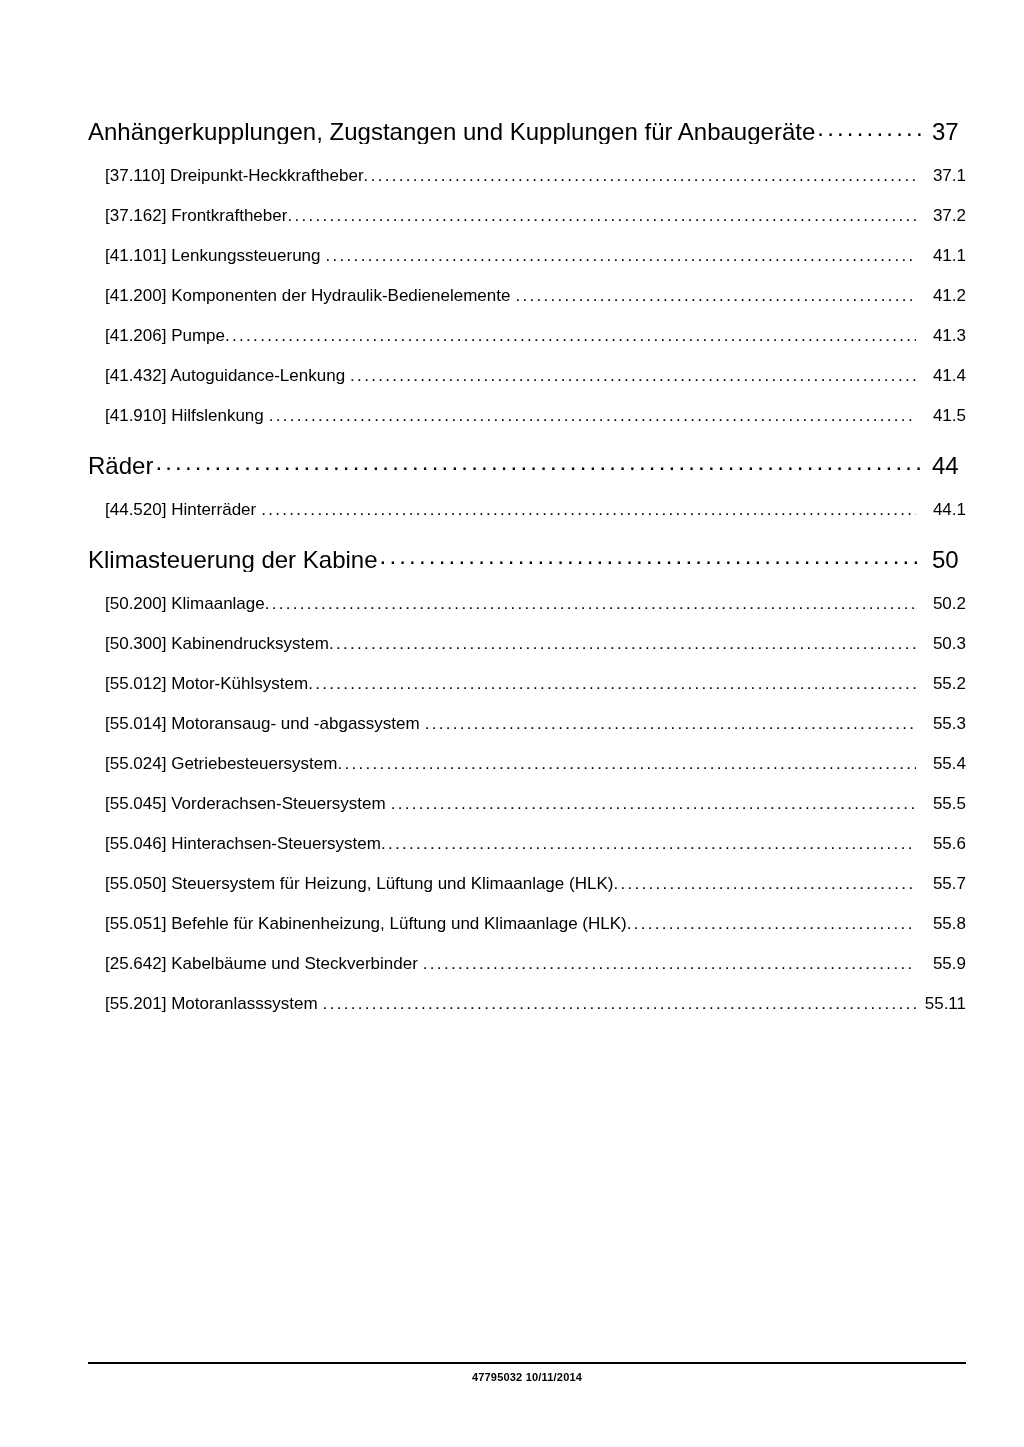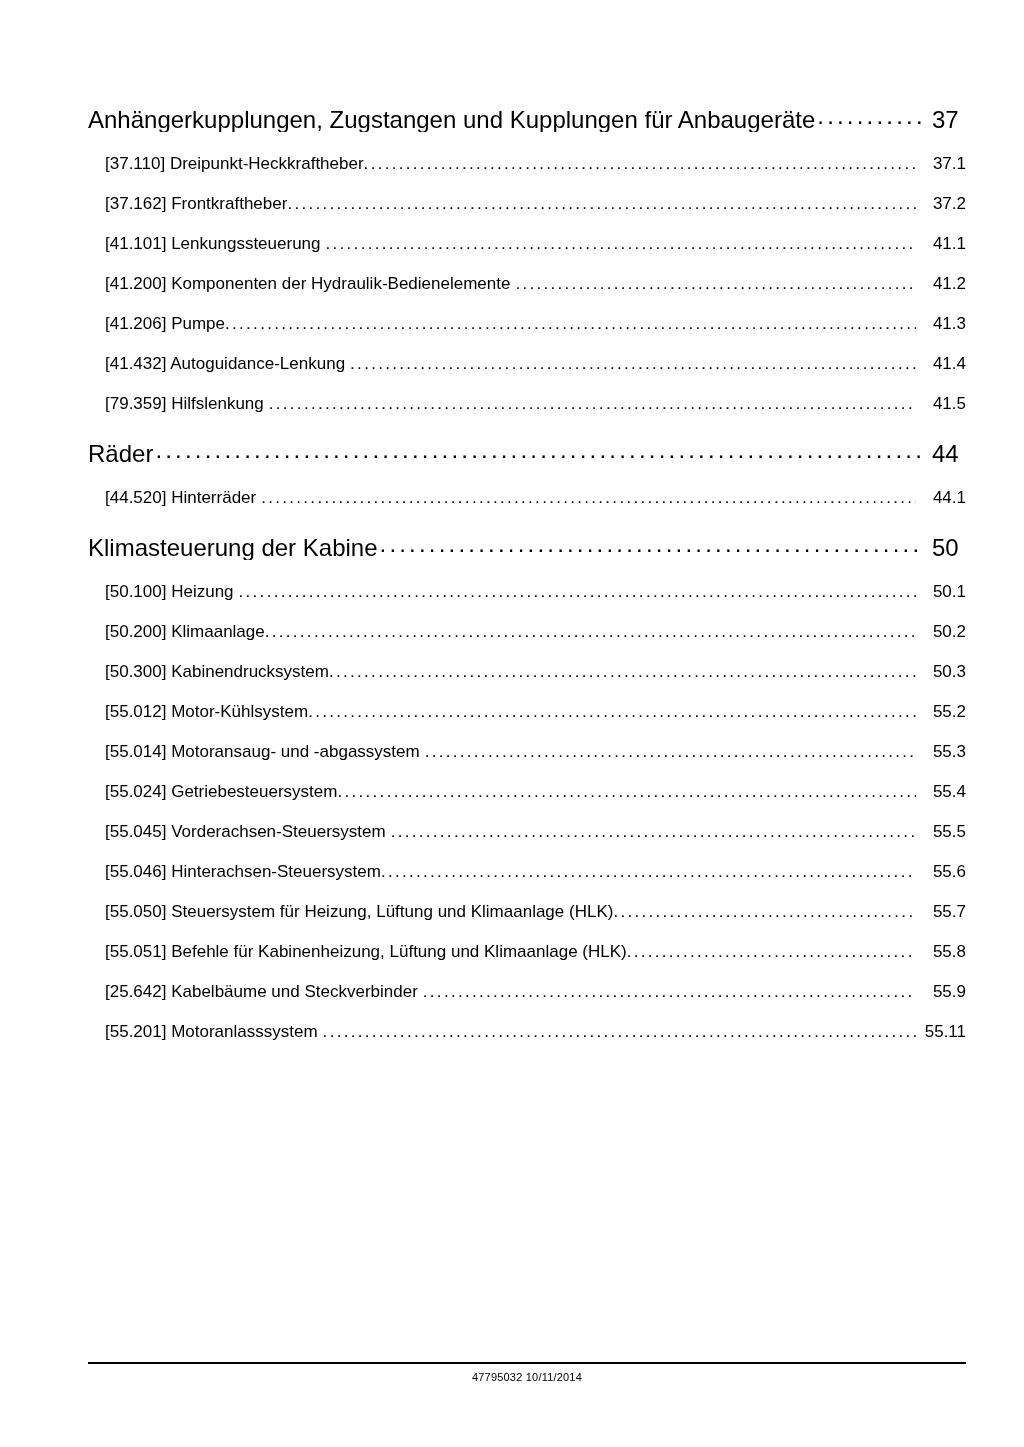--- a/index.html
+++ b/index.html
@@ -36,21 +36,21 @@
     display: flex;
     align-items: baseline;
     width: 100%;
     font-size: 24px;
     line-height: 1.0;
     font-weight: 400;
     margin-top: 26px;
     margin-bottom: 6px;
     white-space: nowrap;
   }
-  .chapter:first-child { margin-top: 0; }
+  .chapter:first-child { margin-top: 12px; }
 
   .chapter .ch-title {
     flex: 0 1 auto;
     overflow: hidden;
     text-overflow: clip;
   }
   .chapter .leader {
     flex: 1 1 auto;
     min-width: 6px;
     position: relative;
@@ -129,20 +129,21 @@
   .footer-rule {
     width: 100%;
     height: 2px;
     background: #000000;
   }
   .footer-text {
     margin-top: 7px;
     text-align: center;
     font-size: 11px;
     letter-spacing: 0.2px;
+    font-weight: bold;
   }
 </style>
 </head>
 <body>
 
 <div class="page">
 
   <div class="toc" id="toc-root">
       <div class="chapter">
         <span class="ch-title">Anhängerkupplungen, Zugstangen und Kupplungen für Anbaugeräte</span>
@@ -173,43 +174,38 @@
         <span class="sec-title">[41.206] Pumpe</span>
         <span class="leader"></span>
         <span class="sec-page">41.3</span>
       </div>
       <div class="section gap-before-leader">
         <span class="sec-title">[41.432] Autoguidance-Lenkung</span>
         <span class="leader"></span>
         <span class="sec-page">41.4</span>
       </div>
       <div class="section gap-before-leader">
-        <span class="sec-title">[79.359] Hilfslenkung</span>
+        <span class="sec-title">[41.910] Hilfslenkung</span>
         <span class="leader"></span>
         <span class="sec-page">41.5</span>
       </div>
       <div class="chapter">
         <span class="ch-title">Räder</span>
         <span class="leader"></span>
         <span class="ch-page">44</span>
       </div>
       <div class="section gap-before-leader">
         <span class="sec-title">[44.520] Hinterräder</span>
         <span class="leader"></span>
         <span class="sec-page">44.1</span>
       </div>
       <div class="chapter">
         <span class="ch-title">Klimasteuerung der Kabine</span>
         <span class="leader"></span>
         <span class="ch-page">50</span>
-      </div>
-      <div class="section gap-before-leader">
-        <span class="sec-title">[50.100] Heizung</span>
-        <span class="leader"></span>
-        <span class="sec-page">50.1</span>
       </div>
       <div class="section no-gap-before-leader">
         <span class="sec-title">[50.200] Klimaanlage</span>
         <span class="leader"></span>
         <span class="sec-page">50.2</span>
       </div>
       <div class="section no-gap-before-leader">
         <span class="sec-title">[50.300] Kabinendrucksystem</span>
         <span class="leader"></span>
         <span class="sec-page">50.3</span>

